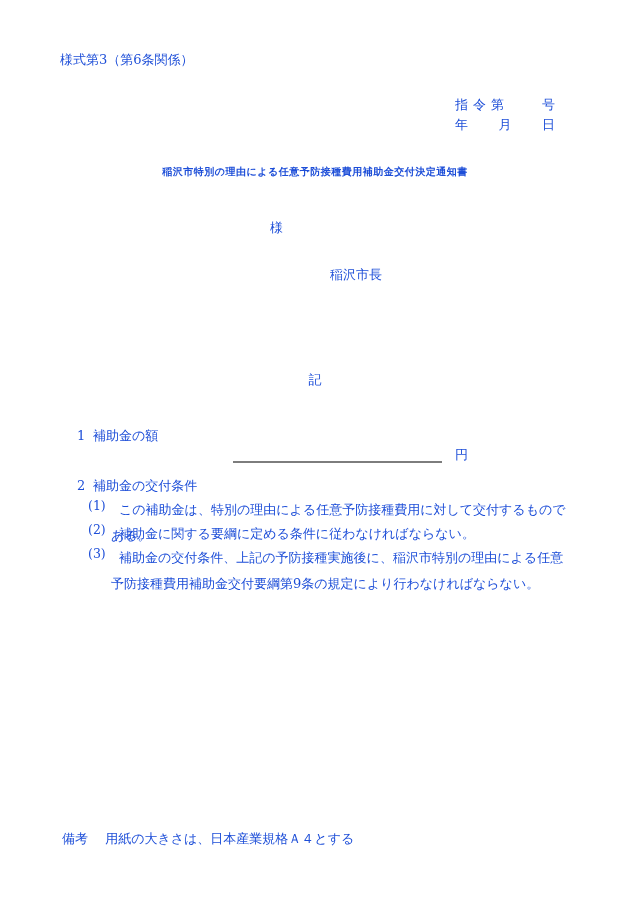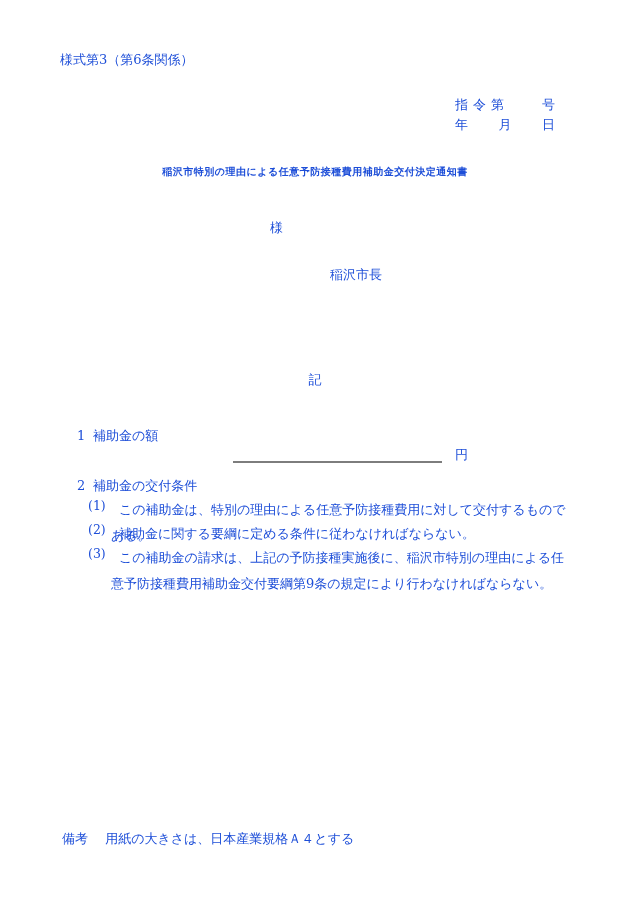--- a/index.html
+++ b/index.html
@@ -103,21 +103,21 @@
     <span class="cond-text">この補助金は、特別の理由による任意予防接種費用に対して交付するものである。</span>
   </div>
 
   <div class="abs cond-item item-2">
     <span class="cond-marker">(2)</span>
     <span class="cond-text">補助金に関する要綱に定める条件に従わなければならない。</span>
   </div>
 
   <div class="abs cond-item item-3">
     <span class="cond-marker">(3)</span>
-    <span class="cond-text">この補助金の請求は、上記の予防接種実施後に、稲沢市特別の理由による任意予防接種費用補助金交付要綱第9条の規定により行わなければならない。</span>
+    <span class="cond-text">補助金の交付条件、上記の予防接種実施後に、稲沢市特別の理由による任意予防接種費用補助金交付要綱第9条の規定により行わなければならない。</span>
   </div>
 
   <div class="abs note-line">
     <span class="note-label">備考</span>
     <span>用紙の大きさは、日本産業規格Ａ４とする</span>
   </div>
 
 </div>
 
 </body></html>

